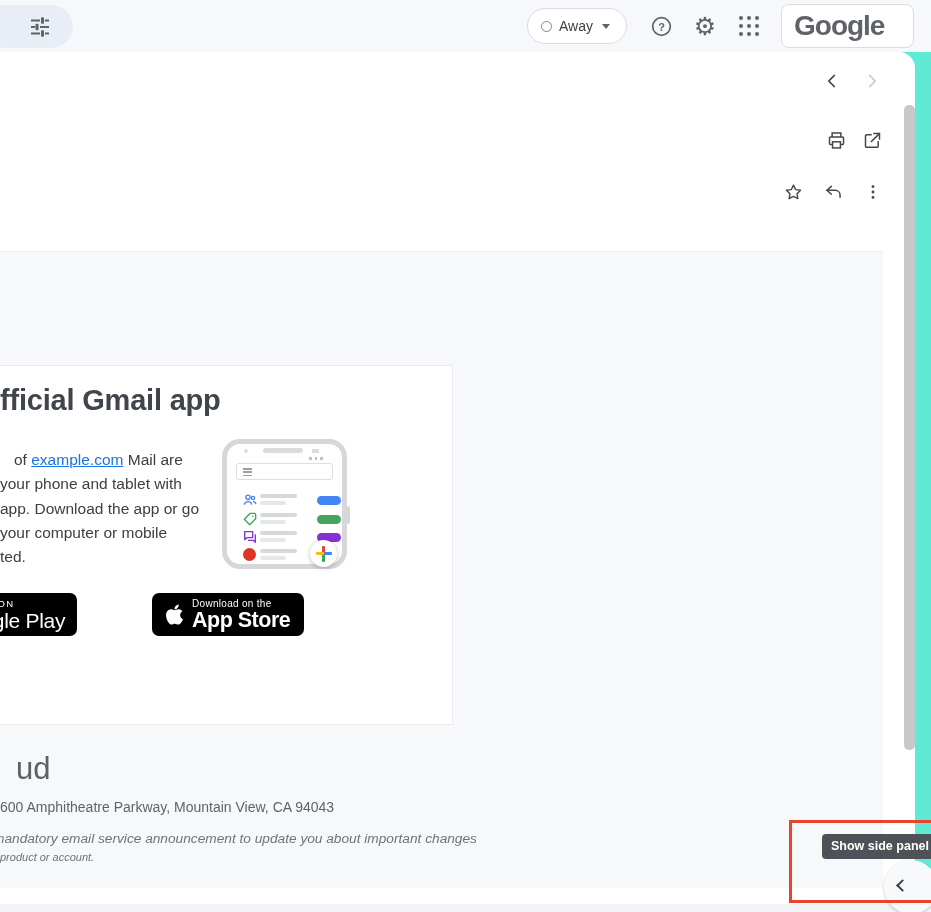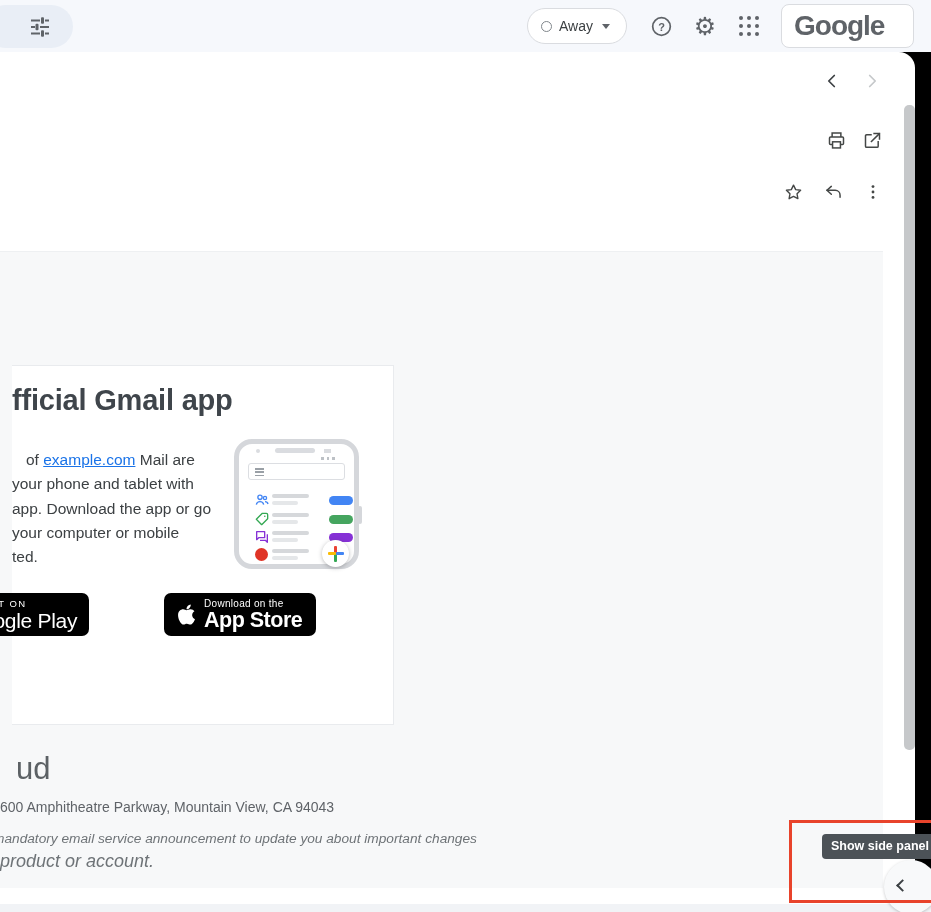--- a/index.html
+++ b/index.html
@@ -1,18 +1,18 @@
 <!DOCTYPE html>
 <html><head>
 <meta charset="utf-8">
 <style>
   * { margin:0; padding:0; box-sizing:border-box; }
   html,body { width:931px; height:912px; }
   body { font-family:"Liberation Sans","DejaVu Sans",sans-serif; }
-  .page { position:relative; width:931px; height:912px; background:#000000; overflow:hidden; }
+  .page { position:relative; width:931px; height:912px; background:#5eead4; overflow:hidden; }
 
   
   .topbar { position:absolute; left:0; top:0; width:931px; height:52px; background:#f6f8fc; z-index:5; }
   .search-chip { position:absolute; left:-16px; top:5px; width:89px; height:43px; background:#e9eef6; border-radius:24px; display:flex; align-items:center; justify-content:flex-end; padding-right:21px; cursor:pointer; }
   .away-pill { position:absolute; left:527px; top:8px; width:100px; height:36px; background:#fff; border:1px solid #dadce0; border-radius:18px; display:flex; align-items:center; gap:7px; padding-left:13px; cursor:pointer; }
   .status-ring { width:11px; height:11px; border:1.8px solid #80868b; border-radius:50%; }
   .away-label { font-size:14px; color:#3c4043; }
   .caret-down { width:0; height:0; border-left:4.5px solid transparent; border-right:4.5px solid transparent; border-top:5px solid #5f6368; margin-left:2px; }
   .hdr-btn { position:absolute; top:6px; width:40px; height:40px; display:flex; align-items:center; justify-content:center; background:none; border:none; cursor:pointer; }
   .gear-glyph { font-size:25px; color:#5f6368; line-height:1; font-family:"DejaVu Sans",sans-serif; }
@@ -23,21 +23,21 @@
 
   
   .panel { position:absolute; left:0; top:52px; width:915px; height:860px; background:#fff; border-top-right-radius:16px; }
   .content-bg { position:absolute; left:0; top:251px; width:883px; height:637px; background:#f7f8f9; border-top:1px solid #eef0f2; }
   .bottom-strip { position:absolute; left:0; top:904px; width:931px; height:8px; background:#f1f3f6; }
 
   .icon-btn { position:absolute; width:36px; height:36px; display:flex; align-items:center; justify-content:center; background:none; border:none; cursor:pointer; }
   .scroll-thumb { position:absolute; left:904px; top:105px; width:11px; height:645px; background:#c6c8ca; border-radius:5px; }
 
   
-  .card { position:absolute; left:12px; top:365px; width:382px; height:360px; background:#fff; border:1px solid #e9ebee; border-left:none; }
+  .card { position:absolute; left:0; top:365px; width:453px; height:360px; background:#fff; border:1px solid #e9ebee; border-left:none; }
   .mail-heading { position:absolute; left:0; top:18px; font-size:29px; font-weight:600; color:#3f454b; letter-spacing:-0.2px; white-space:nowrap; }
   .mail-body { position:absolute; left:0; top:82px; font-size:15.5px; line-height:24.3px; color:#3c4043; white-space:nowrap; }
   .mail-body .l1 { padding-left:14px; }
   .mail-link { color:#1a73e8; text-decoration:underline; cursor:pointer; }
   .phone { position:absolute; left:222px; top:438px; width:125px; height:130px; border:5px solid #d5d7db; border-radius:18px; background:#fff; }
   .phone-nub { position:absolute; right:-8px; top:62px; width:4px; height:18px; background:#d5d7db; border-radius:2px; }
   .phone-speaker { position:absolute; left:36px; top:4px; width:40px; height:4.5px; background:#dadce0; border-radius:2.5px; }
   .phone-camdot { position:absolute; left:17px; top:4.5px; width:4px; height:4px; background:#dadce0; border-radius:50%; }
   .phone-cambar { position:absolute; left:85px; top:5px; width:7px; height:3.5px; background:#dadce0; }
   .phone-status { position:absolute; left:82px; top:13px; display:flex; gap:3px; }
@@ -65,21 +65,21 @@
   .gp-tagline { font-size:9.5px; letter-spacing:1.5px; color:#fff; }
   .gp-name { font-size:21px; font-weight:500; letter-spacing:-0.3px; margin-top:0px; }
   .badge-as { left:152px; width:152px; display:flex; align-items:center; gap:8px; padding-left:13px; }
   .as-tagline { font-size:10px; letter-spacing:0.3px; }
   .as-name { font-size:21.5px; font-weight:600; letter-spacing:-0.5px; line-height:1; margin-top:1px; }
 
   
   .f-brand { position:absolute; left:16px; top:751px; font-size:31px; color:#5c6165; white-space:nowrap; }
   .f-address { position:absolute; left:0; top:799px; font-size:14px; color:#5f6368; white-space:nowrap; }
   .f-disc1 { position:absolute; left:-7px; top:831px; font-size:13.7px; font-style:italic; color:#6e7377; white-space:nowrap; }
-  .f-disc2 { position:absolute; left:0; top:851px; font-size:18px; font-style:italic; color:#6e7377; white-space:nowrap; }
+  .f-disc2 { position:absolute; left:0; top:851px; font-size:11px; font-style:italic; color:#6e7377; white-space:nowrap; }
 
   
   .annotation-box { position:absolute; left:789px; top:820px; width:148px; height:83px; border:3px solid #e8432b; z-index:20; pointer-events:none; }
   .tooltip { position:absolute; left:822px; top:834px; height:25px; line-height:25px; padding:0 9px; background:#4c5257; border-radius:4px; color:#fff; font-size:12.5px; font-weight:700; white-space:nowrap; z-index:21; }
   .side-toggle { position:absolute; left:884px; top:860px; width:54px; height:54px; border-radius:50%; background:#f8f9fa; border:none; box-shadow:0 1px 3px rgba(60,64,67,.28); cursor:pointer; z-index:19; }
   .side-toggle .chev { position:absolute; left:14px; top:21px; width:9px; height:9px; border-left:2.2px solid #3c4043; border-bottom:2.2px solid #3c4043; transform:rotate(45deg); }
 
   svg { display:block; }
 </style>
 </head>

